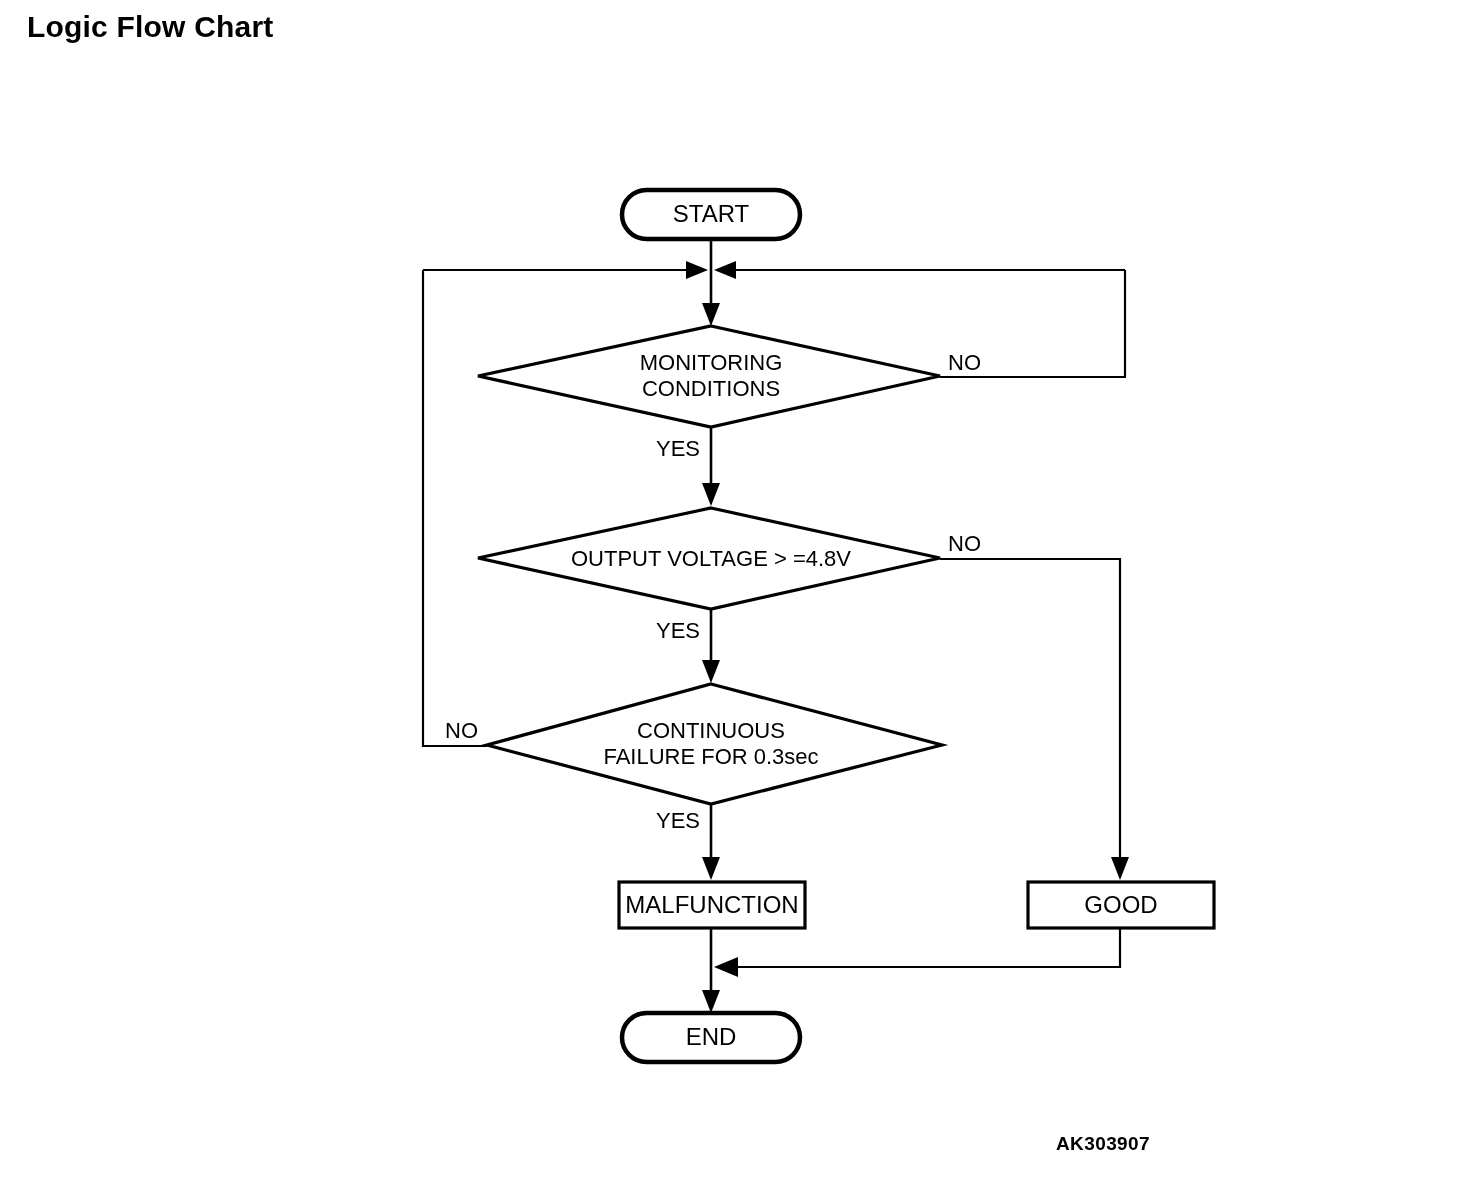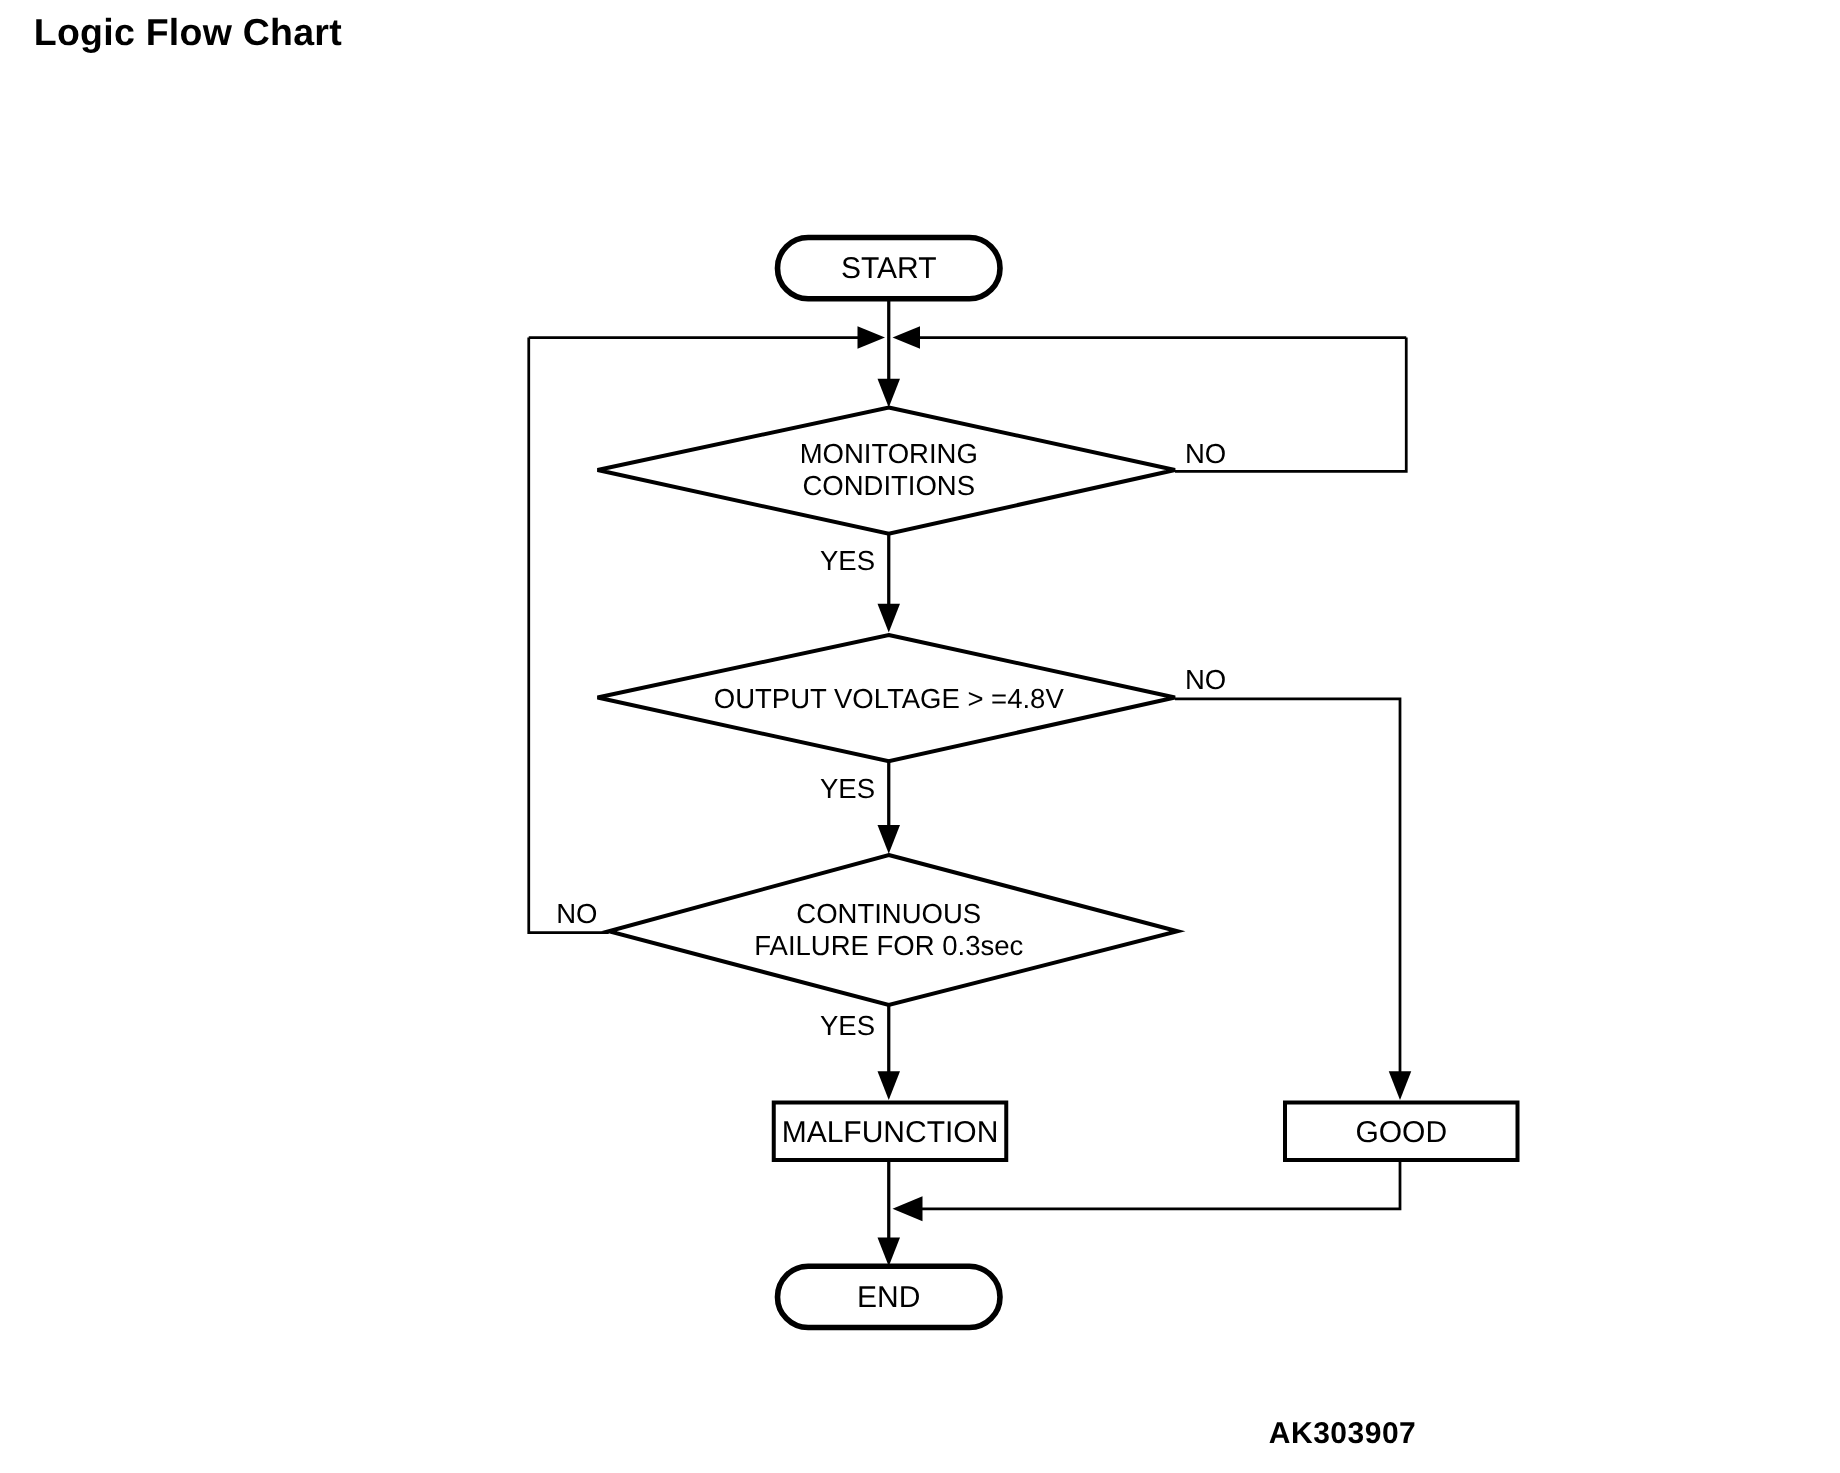--- a/index.html
+++ b/index.html
@@ -26,24 +26,24 @@
     left: 27px;
     top: 10px;
     font-family: "Liberation Sans", sans-serif;
     font-size: 30px;
     font-weight: bold;
     letter-spacing: 0.2px;
     white-space: nowrap;
   }
   #figure-ref {
     position: absolute;
-    right: 44px;
+    right: 27px;
     top: 1133px;
     font-family: "Liberation Sans", sans-serif;
-    font-size: 24px;
+    font-size: 19px;
     font-weight: bold;
     letter-spacing: 0.4px;
     white-space: nowrap;
     margin-left: 24px;
   }
   #flow-svg {
     position: absolute;
     left: 0;
     top: 0;
   }

